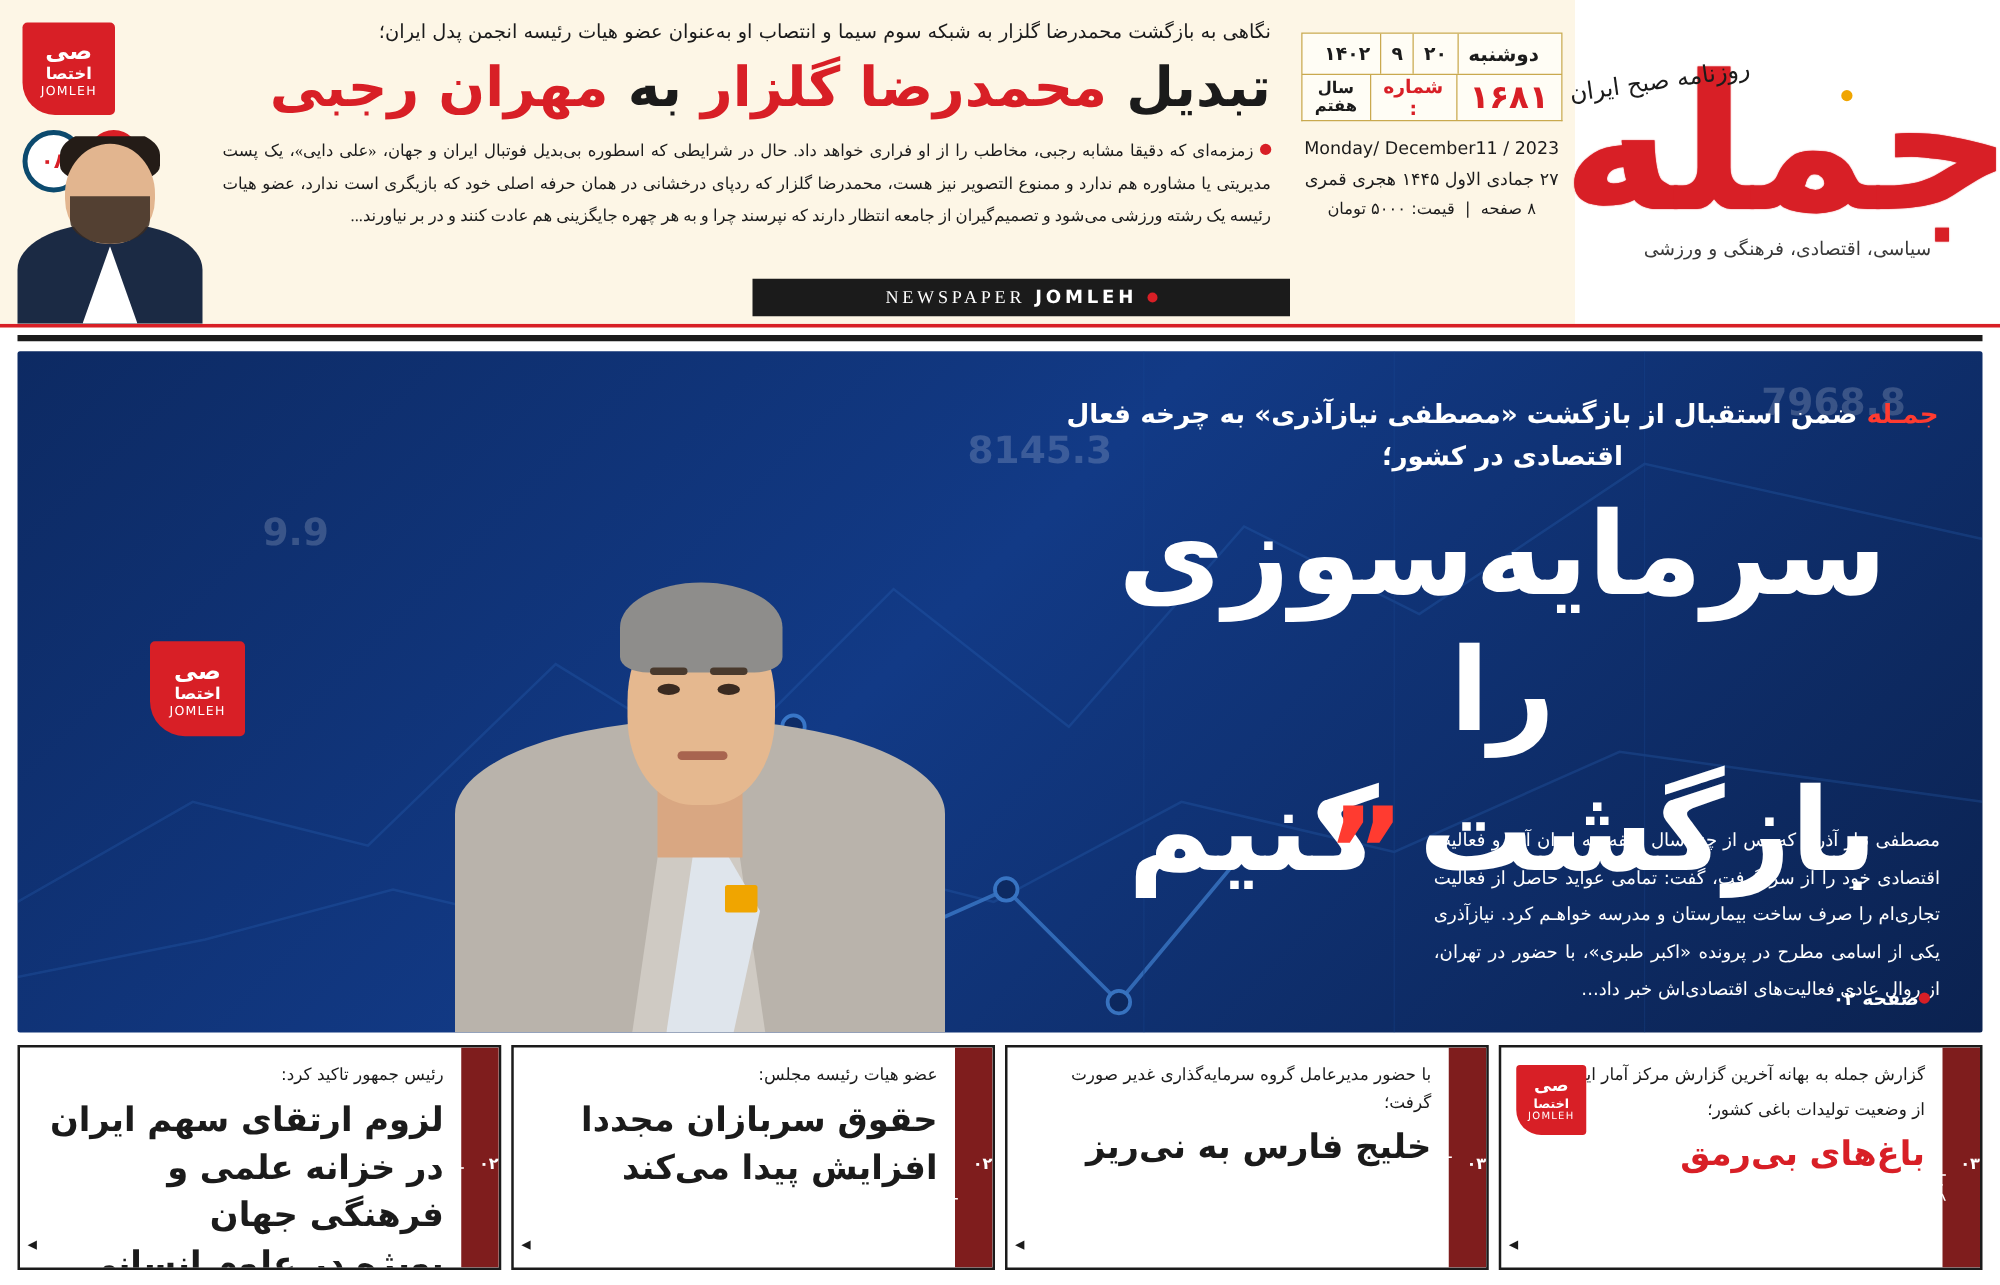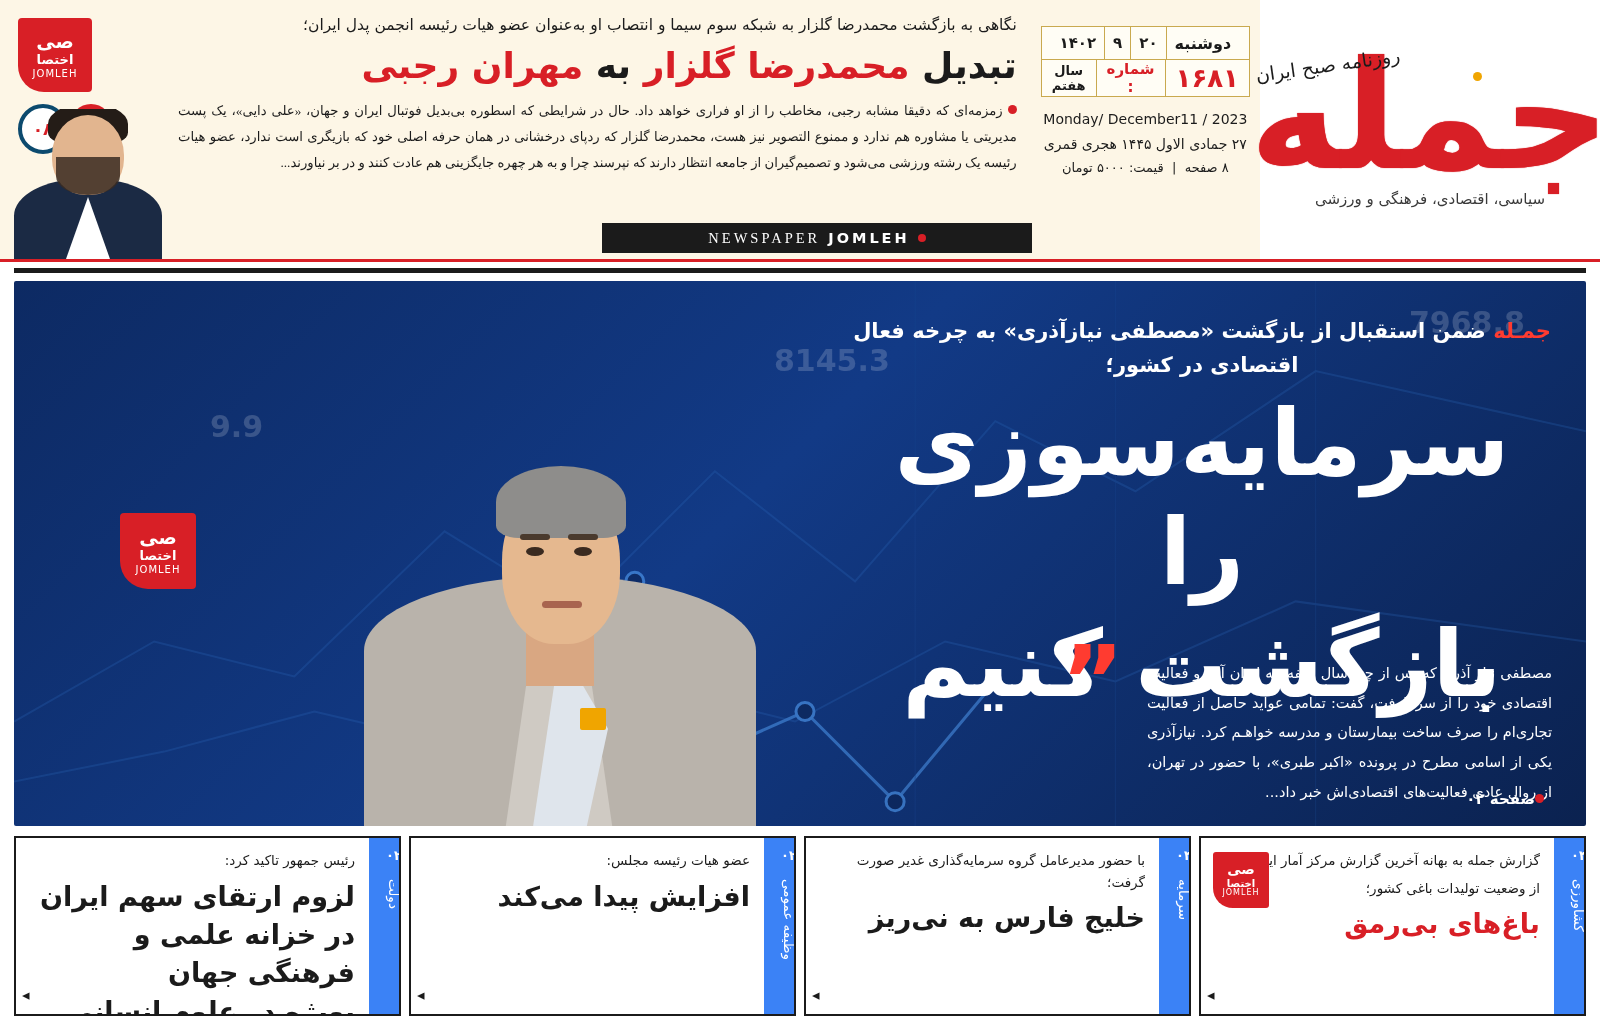--- a/index.html
+++ b/index.html
@@ -145,21 +145,21 @@
     background: #fdf6e6;
   }
   .top-kicker {
     font-size: 15.5px;
     color: #1b1b1b;
     text-align: right;
     line-height: 1.5;
     margin-bottom: 6px;
   }
   .top-head {
-    font-size: 36px;
+    font-size: 44px;
     font-weight: bold;
     color: #1b1b1b;
     text-align: right;
     line-height: 1.25;
     margin: 2px 0 10px 0;
     white-space: nowrap;
   }
   .top-head .red { color: #d81f26; }
   .top-body {
     display: flex;
@@ -500,24 +500,24 @@
     color: #1b1b1b;
     line-height: 1.42;
   }
   .t-title.red { color: #d81f26; }
   .t-tab {
     position: absolute;
     top: 0;
     right: 0;
     width: 30px;
     height: 100%;
-    background: #3b82f6;
+    background: #7f1d1d;
     color: #fff;
     display: flex;
-    flex-direction: column;
+    flex-direction: row;
     align-items: center;
     justify-content: flex-start;
     gap: 10px;
     padding-top: 10px;
     box-sizing: border-box;
     padding-left: 20px;
   }
   .t-tab .pg {
     font-size: 13px;
     font-weight: bold;
@@ -719,20 +719,21 @@
       <div class="t-title">خلیج فارس به نی‌ریز</div>
       <div class="t-arrow">◂</div>
     </div>
 
     <div class="teaser">
       <div class="t-tab">
         <div class="pg">۰۲</div>
         <div class="vert">وظیفه عمومی</div>
       </div>
       <div class="t-kicker">عضو هیات رئیسه مجلس:</div>
+      <div class="t-title">حقوق سربازان مجددا</div>
       <div class="t-title">افزایش پیدا می‌کند</div>
       <div class="t-arrow">◂</div>
     </div>
 
     <div class="teaser">
       <div class="t-tab">
         <div class="pg">۰۲</div>
         <div class="vert">دولت</div>
       </div>
       <div class="t-kicker">رئیس جمهور تاکید کرد:</div>

